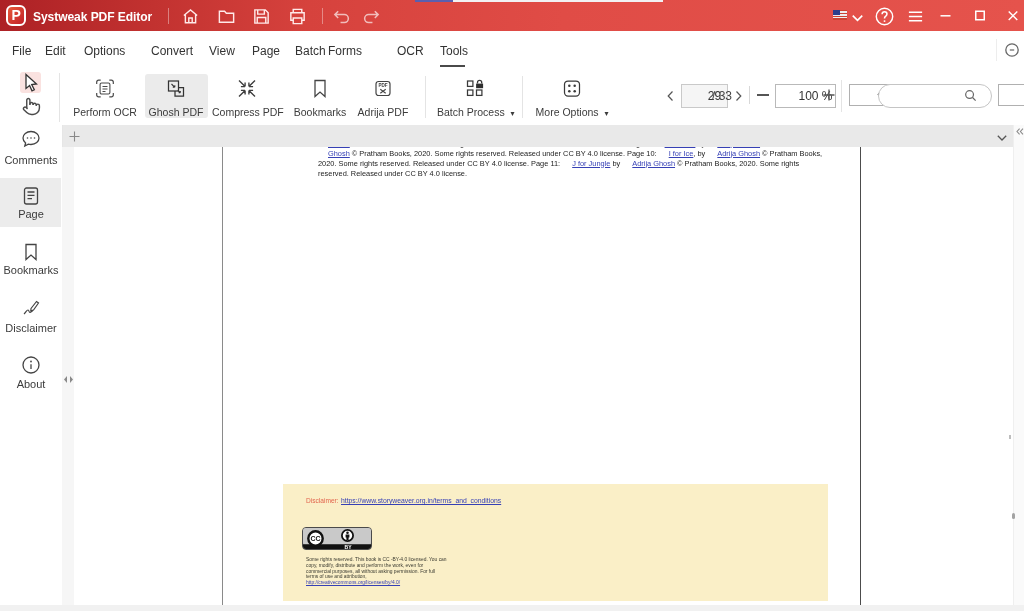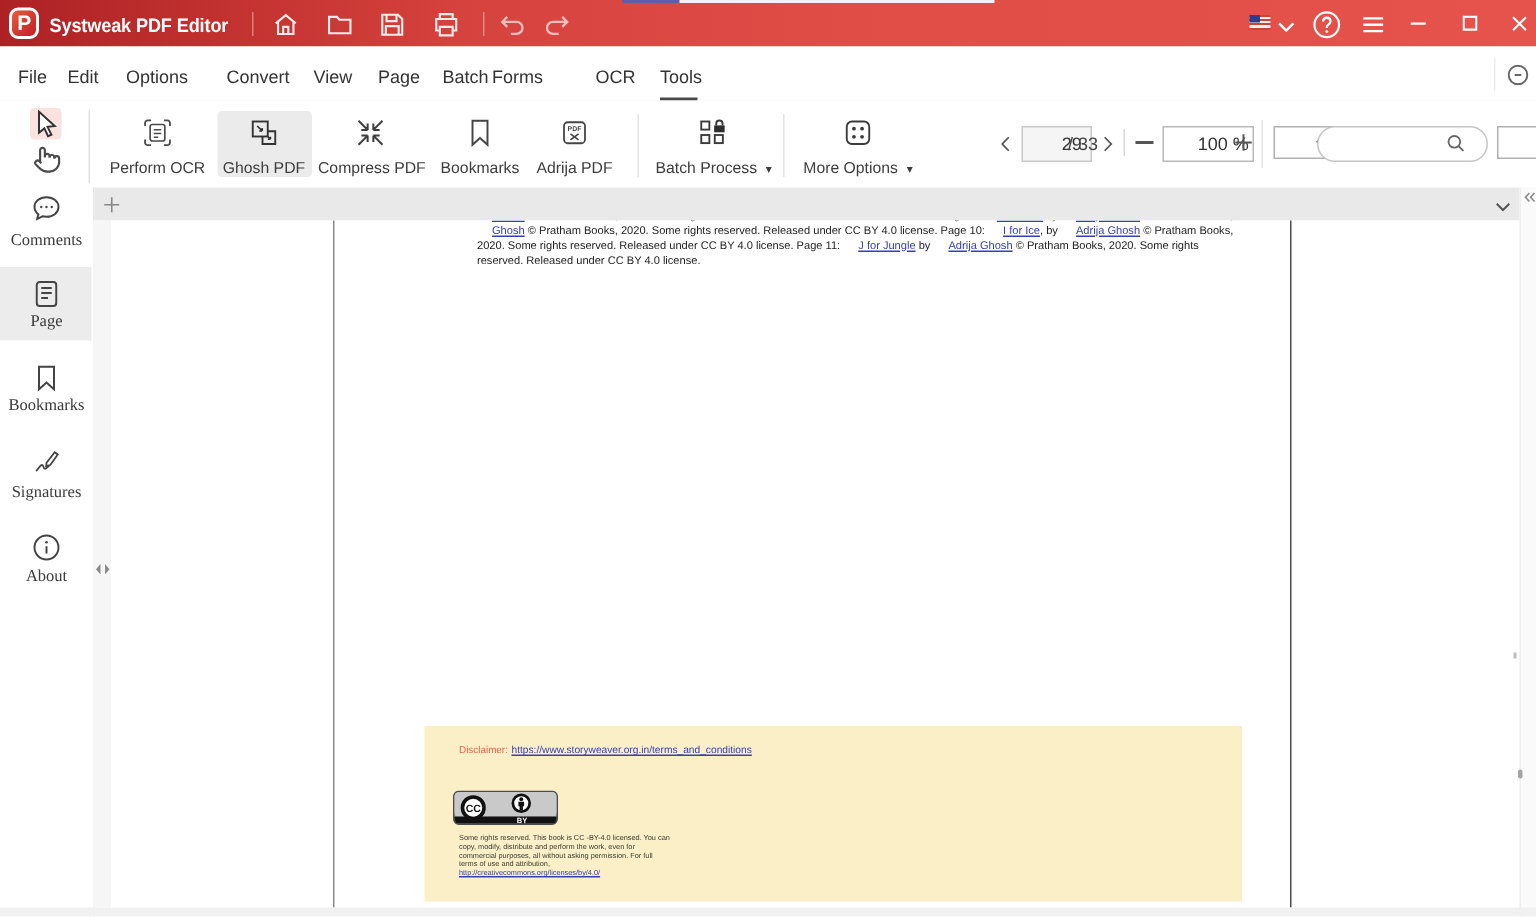--- a/index.html
+++ b/index.html
@@ -28,21 +28,21 @@
   .tbicon{position:absolute;left:50%;transform:translateX(-50%);top:7px;width:19px;height:19px;}
   
   .navtxt{position:absolute;font-size:12px;color:#444;}
   .box{position:absolute;border:1px solid #c9c9c9;background:#fff;font-size:12px;color:#333;text-align:center;padding-left:20px;}
   
   #tabbar{left:62px;top:125px;width:951px;height:22px;background:#e9e9e9;}
   #tab{position:absolute;left:88px;top:125px;width:142px;height:22px;background:#fff;font-size:11.5px;color:#3d3d3d;}
   
   #sidebar{left:0;top:125px;width:62px;height:486px;background:#fff;border-right:1px solid #e6e6e6;}
   .sbitem{position:absolute;left:0;width:62px;}
-  .sblbl{position:absolute;left:0;width:62px;text-align:center;color:#3b3b3b;font-size:11px;font-family:Liberation Serif, serif;}
+  .sblbl{position:absolute;left:0;width:62px;text-align:center;color:#3b3b3b;font-size:11px;}
   .sbitem svg{width:20px;height:20px;display:block;margin:0 auto;}
   
   #gutter{left:62px;top:147px;width:12px;height:458px;background:#f6f6f6;}
   #panel{left:74px;top:147px;width:148px;height:458px;background:#fff;}
   #viewer{left:222px;top:147px;width:791px;height:458px;background:#fff;overflow:hidden;}
   #pageL{left:222px;top:147px;width:1px;height:458px;background:#8a8a8a;}
   #pageR{left:860px;top:147px;width:1px;height:458px;background:#4c4c4c;}
   #rightstrip{left:1013px;top:125px;width:11px;height:486px;background:#fafafa;border-left:1px solid #efefef;}
   #bottombar{left:0px;top:605px;width:1024px;height:6px;background:#f1f1f1;}
   #bottombar2{left:0px;top:605px;width:0px;height:0px;}
@@ -323,21 +323,21 @@
         <path d="M5 2.5 H15 V17.5 L10 13 L5 17.5 Z"></path>
       </svg>
   </div>
   <div class="sblbl" style="top:264px;">Bookmarks</div>
   <div class="sbitem" style="top:298px;">
     <svg viewBox="0 0 20 20" fill="none" stroke="#444" stroke-width="1.2">
         <path d="M3 16 C5 14.5 5.5 12 7 12 C8.5 12 7.5 14.5 9 14.5 C10.5 14.5 10.5 12.5 12 13"></path>
         <path d="M10 10.5 L15.5 3.5 L17.5 5 L12.5 12 L9.8 12.8 Z"></path>
       </svg>
   </div>
-  <div class="sblbl" style="top:322px;">Signatures</div>
+  <div class="sblbl" style="top:322px;">Disclaimer</div>
   <div class="sbitem" style="top:355px;">
     <svg viewBox="0 0 20 20" fill="none" stroke="#444" stroke-width="1.3">
         <circle cx="10" cy="10" r="8"></circle>
         <circle cx="10" cy="6.5" r="0.9" fill="#444" stroke="none"></circle>
         <path d="M10 9.2 V14"></path>
       </svg>
   </div>
   <div class="sblbl" style="top:378px;">About</div>
 
   <div id="gutter" class="abs"></div>

